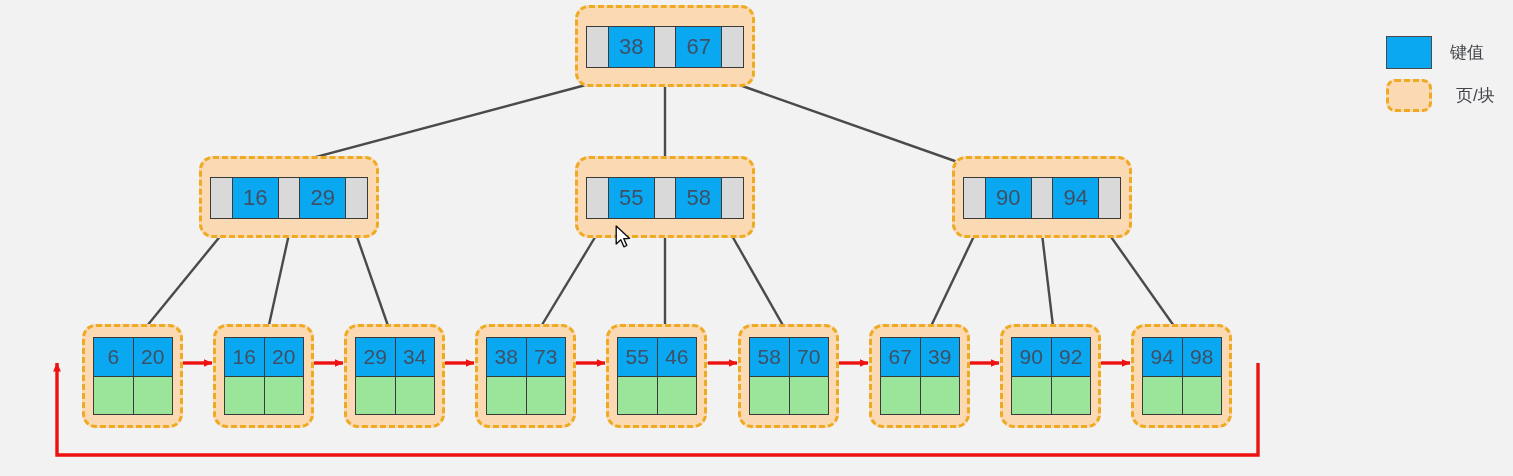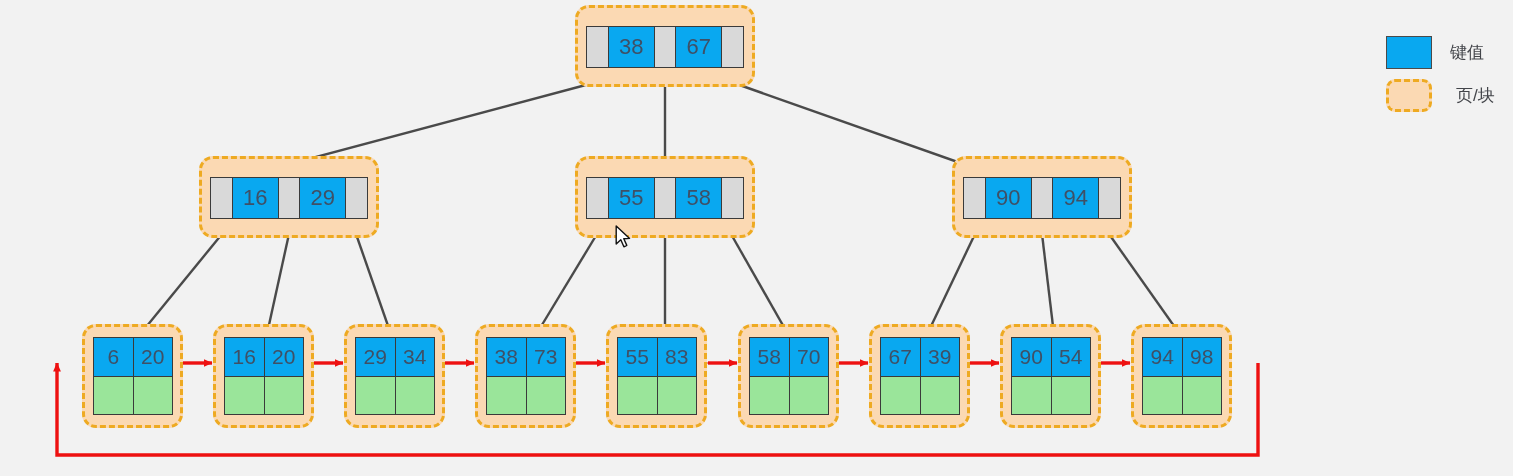--- a/index.html
+++ b/index.html
@@ -249,21 +249,21 @@
   <div class="leaf" style="left:486px; top:337px; width:80px; height:78px;">
     <div class="lkey">38</div>
     <div class="lkey">73</div>
     <div class="ldata"></div>
     <div class="ldata"></div>
   </div>
 
   <div class="page-block" style="left:606px; top:324px; width:101px; height:104px;"></div>
   <div class="leaf" style="left:617px; top:337px; width:80px; height:78px;">
     <div class="lkey">55</div>
-    <div class="lkey">83</div>
+    <div class="lkey">46</div>
     <div class="ldata"></div>
     <div class="ldata"></div>
   </div>
 
   <div class="page-block" style="left:738px; top:324px; width:101px; height:104px;"></div>
   <div class="leaf" style="left:749px; top:337px; width:80px; height:78px;">
     <div class="lkey">58</div>
     <div class="lkey">70</div>
     <div class="ldata"></div>
     <div class="ldata"></div>
@@ -273,21 +273,21 @@
   <div class="leaf" style="left:880px; top:337px; width:80px; height:78px;">
     <div class="lkey">67</div>
     <div class="lkey">39</div>
     <div class="ldata"></div>
     <div class="ldata"></div>
   </div>
 
   <div class="page-block" style="left:1000px; top:324px; width:101px; height:104px;"></div>
   <div class="leaf" style="left:1011px; top:337px; width:80px; height:78px;">
     <div class="lkey">90</div>
-    <div class="lkey">54</div>
+    <div class="lkey">92</div>
     <div class="ldata"></div>
     <div class="ldata"></div>
   </div>
 
   <div class="page-block" style="left:1131px; top:324px; width:101px; height:104px;"></div>
   <div class="leaf" style="left:1142px; top:337px; width:80px; height:78px;">
     <div class="lkey">94</div>
     <div class="lkey">98</div>
     <div class="ldata"></div>
     <div class="ldata"></div>

